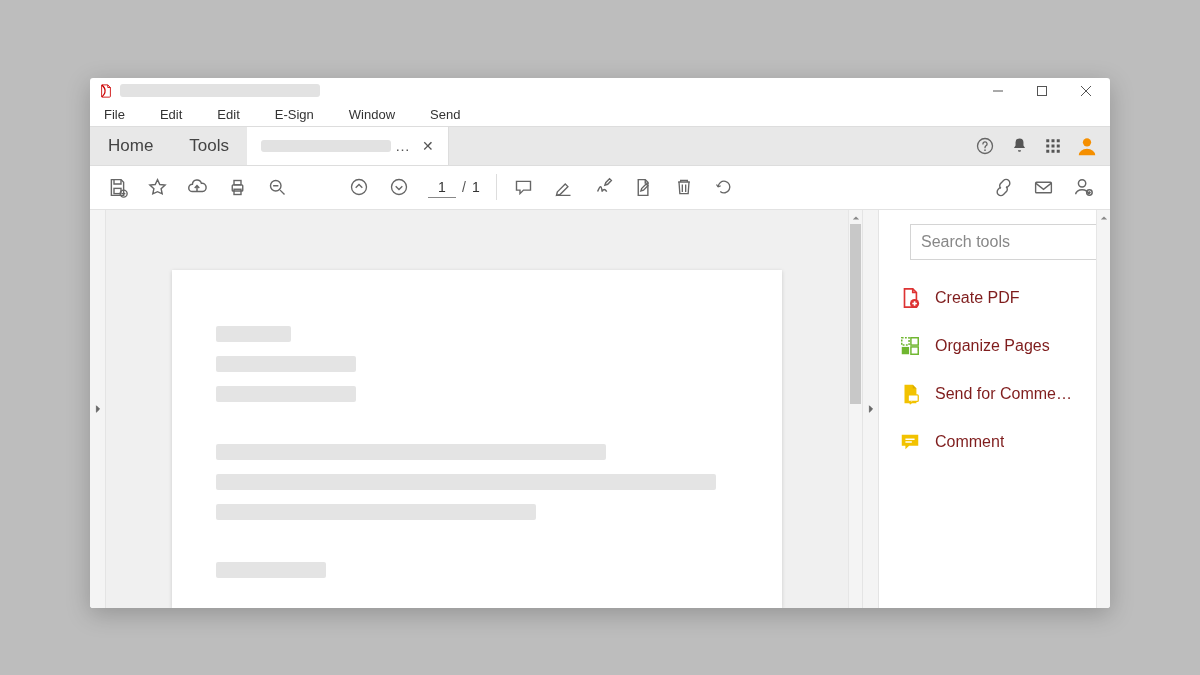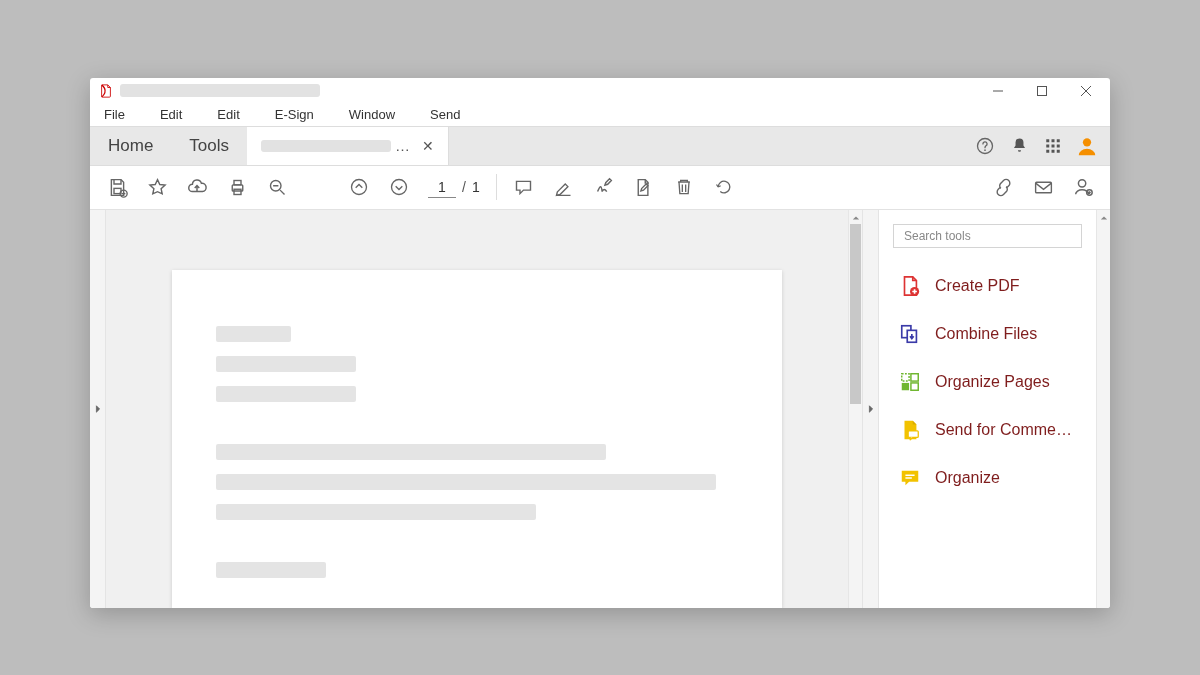--- a/index.html
+++ b/index.html
@@ -185,26 +185,27 @@
   }
   .rightpanel-inner {
     flex:1;
     display:flex;
     flex-direction:column;
     padding: 14px 0 0 0;
     min-width:0;
   }
   .search-wrap { padding: 0 14px 8px;}
   .search-input {
-    width: 100%; height: 24px;
+    width: 100%; height: 36px;
     border:1px solid #d4d4d4;
     padding: 0 10px;
-    font-size: 12px;
+    font-size: 16px;
     color:#333;
     outline:none;
+    margin-left:17px;
   }
   .search-input::placeholder { color:#888;}
   .tools-list { flex:1; overflow:hidden; padding-top:6px;}
   .tool-item {
     display:flex; align-items:center;
     height: 48px;
     padding: 0 14px 0 20px;
     font-size: 16px;
     color:#7f1d1d;
     gap: 14px;
@@ -467,30 +468,20 @@
           <div class="tool-item">
             <span class="tool-icon">
               <svg viewBox="0 0 24 24" width="22" height="22">
                   <path d="M6 2 h9 l4 4 v16 H6 Z" fill="none" stroke="#d33" stroke-width="1.8"></path>
                   <path d="M15 2 v4 h4" fill="none" stroke="#d33" stroke-width="1.8"></path>
                   <circle cx="17" cy="18" r="5" fill="#d33"></circle>
                   <path d="M17 15.5 v5 M14.5 18 h5" stroke="#fff" stroke-width="1.8"></path>
                 </svg>
             </span>
             <span class="tool-label">Create PDF</span>
-          </div>
-          <div class="tool-item">
-            <span class="tool-icon">
-              <svg viewBox="0 0 24 24" width="22" height="22">
-                  <rect x="3" y="3" width="10" height="13" fill="none" stroke="#3a3aa8" stroke-width="1.8"></rect>
-                  <rect x="9" y="8" width="10" height="13" fill="#fff" stroke="#3a3aa8" stroke-width="1.8"></rect>
-                  <path d="M14 12 v5 M12 14.5 l2 2.5 2-2.5" stroke="#3a3aa8" stroke-width="1.8" fill="none"></path>
-                </svg>
-            </span>
-            <span class="tool-label">Combine Files</span>
           </div>
           <div class="tool-item">
             <span class="tool-icon">
               <svg viewBox="0 0 24 24" width="22" height="22">
                 <rect x="3" y="3" width="8" height="8" fill="none" stroke="#6fb62f" stroke-width="1.6" stroke-dasharray="2 1.5"></rect>
                 <rect x="13" y="3" width="8" height="8" fill="none" stroke="#6fb62f" stroke-width="1.6"></rect>
                 <rect x="3" y="13" width="8" height="8" fill="#6fb62f"></rect>
                 <rect x="13" y="13" width="8" height="8" fill="none" stroke="#6fb62f" stroke-width="1.6"></rect>
               </svg>
             </span>
@@ -508,21 +499,21 @@
             <span class="tool-label">Send for Comme…</span>
           </div>
           <div class="tool-item">
             <span class="tool-icon">
               <svg viewBox="0 0 24 24" width="22" height="22">
                   <path d="M3 4 h18 v12 H11 l-4 4 v-4 H3 Z" fill="#f2c200"></path>
                   <line x1="7" y1="9" x2="17" y2="9" stroke="#fff" stroke-width="1.6"></line>
                   <line x1="7" y1="12" x2="14" y2="12" stroke="#fff" stroke-width="1.6"></line>
                 </svg>
             </span>
-            <span class="tool-label">Organize</span>
+            <span class="tool-label">Comment</span>
           </div>
         </div>
       </div>
       <div class="rp-scroll">
         <div class="caret-up">
           <svg viewBox="0 0 10 10" width="8" height="8">
               <path d="M1 7 l4-4 4 4 Z" fill="#888"></path>
             </svg>
         </div>
       </div>

